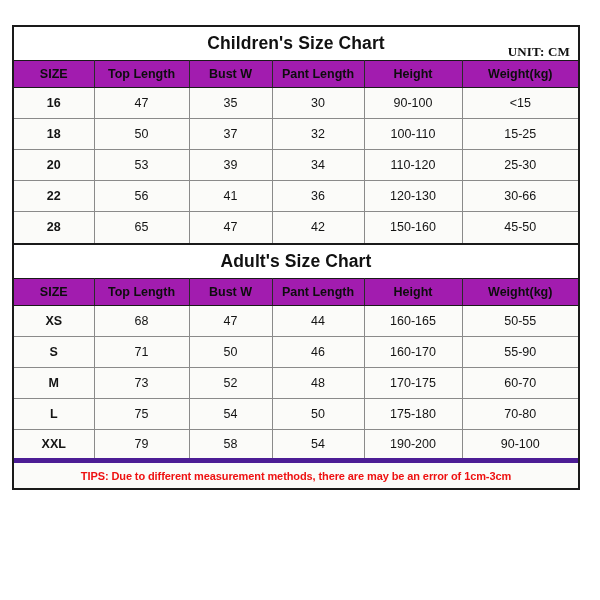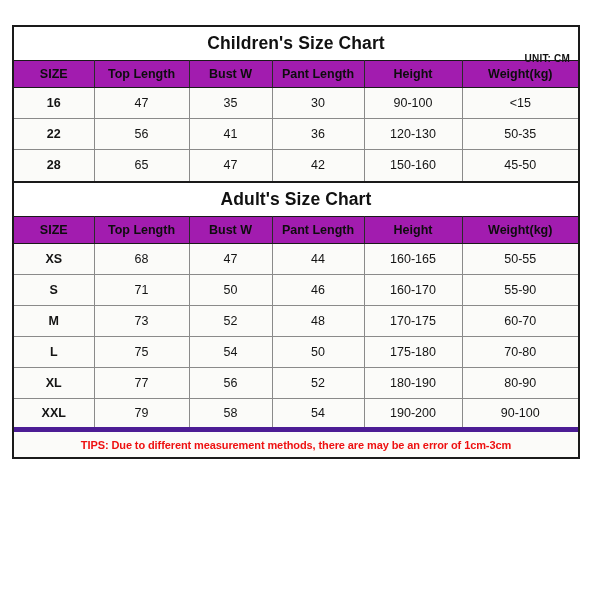--- a/index.html
+++ b/index.html
@@ -58,26 +58,27 @@
     font-size: 17.5px;
     font-weight: bold;
     color: #111111;
     text-align: center;
     letter-spacing: 0.1px;
     line-height: 33px;
   }
   .unit-text {
     position: absolute;
     right: 8px;
-    top: 15px;
+    top: 8px;
     line-height: 34px;
-    font-size: 10px;
+    font-size: 13px;
     font-weight: bold;
     color: #111111;
     letter-spacing: 0.2px;
+    font-family: Liberation Serif, serif;
   }
 
   .hdr-row th {
     background: #a21caf;
     color: #0d0d0d;
     font-size: 12.5px;
     font-weight: bold;
     height: 27px;
     padding: 0 2px;
     text-align: center;
@@ -164,26 +165,42 @@
 
         <tr class="data-row">
           <td class="size-cell">16</td>
           <td>47</td>
           <td>35</td>
           <td>30</td>
           <td>90-100</td>
           <td>&lt;15</td>
         </tr>
         <tr class="data-row">
+          <td class="size-cell">18</td>
+          <td>50</td>
+          <td>37</td>
+          <td>32</td>
+          <td>100-110</td>
+          <td>15-25</td>
+        </tr>
+        <tr class="data-row">
+          <td class="size-cell">20</td>
+          <td>53</td>
+          <td>39</td>
+          <td>34</td>
+          <td>110-120</td>
+          <td>25-30</td>
+        </tr>
+        <tr class="data-row">
           <td class="size-cell">22</td>
           <td>56</td>
           <td>41</td>
           <td>36</td>
           <td>120-130</td>
-          <td>50-35</td>
+          <td>30-66</td>
         </tr>
         <tr class="data-row">
           <td class="size-cell">28</td>
           <td>65</td>
           <td>47</td>
           <td>42</td>
           <td>150-160</td>
           <td>45-50</td>
         </tr>
       </tbody>
@@ -241,28 +258,20 @@
         </tr>
         <tr class="data-row">
           <td class="size-cell">L</td>
           <td>75</td>
           <td>54</td>
           <td>50</td>
           <td>175-180</td>
           <td>70-80</td>
         </tr>
         <tr class="data-row">
-          <td class="size-cell">XL</td>
-          <td>77</td>
-          <td>56</td>
-          <td>52</td>
-          <td>180-190</td>
-          <td>80-90</td>
-        </tr>
-        <tr class="data-row">
           <td class="size-cell">XXL</td>
           <td>79</td>
           <td>58</td>
           <td>54</td>
           <td>190-200</td>
           <td>90-100</td>
         </tr>
 
         <tr class="tips-row">
           <td colspan="6">

